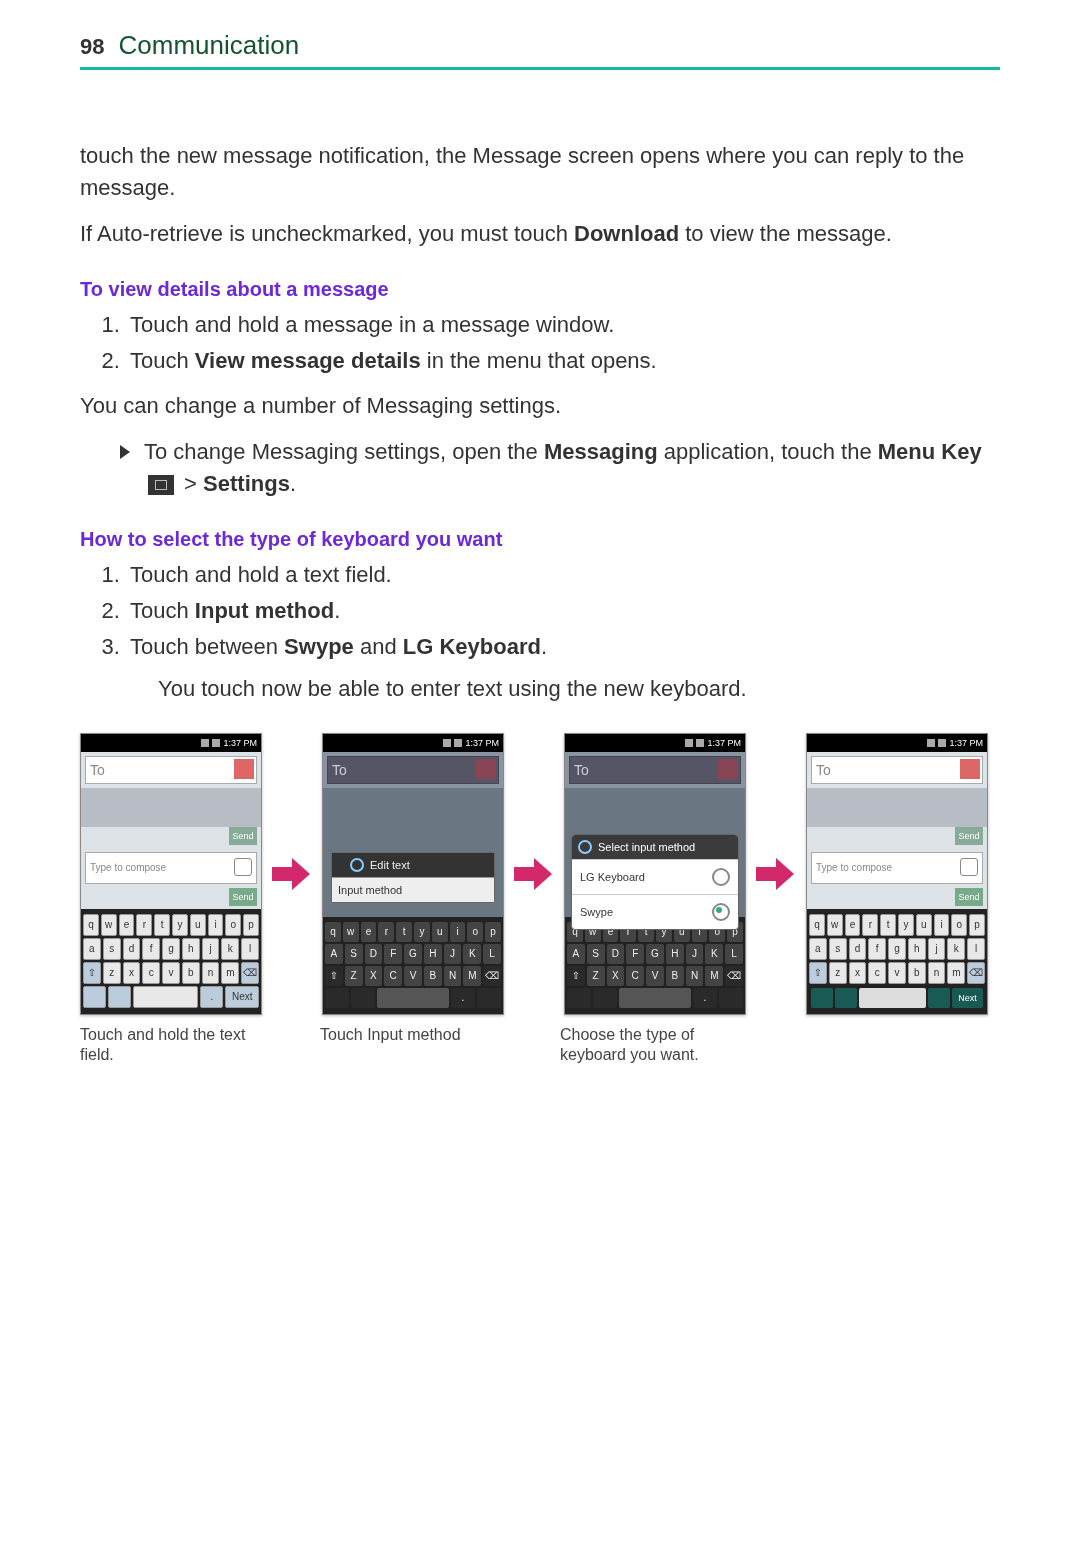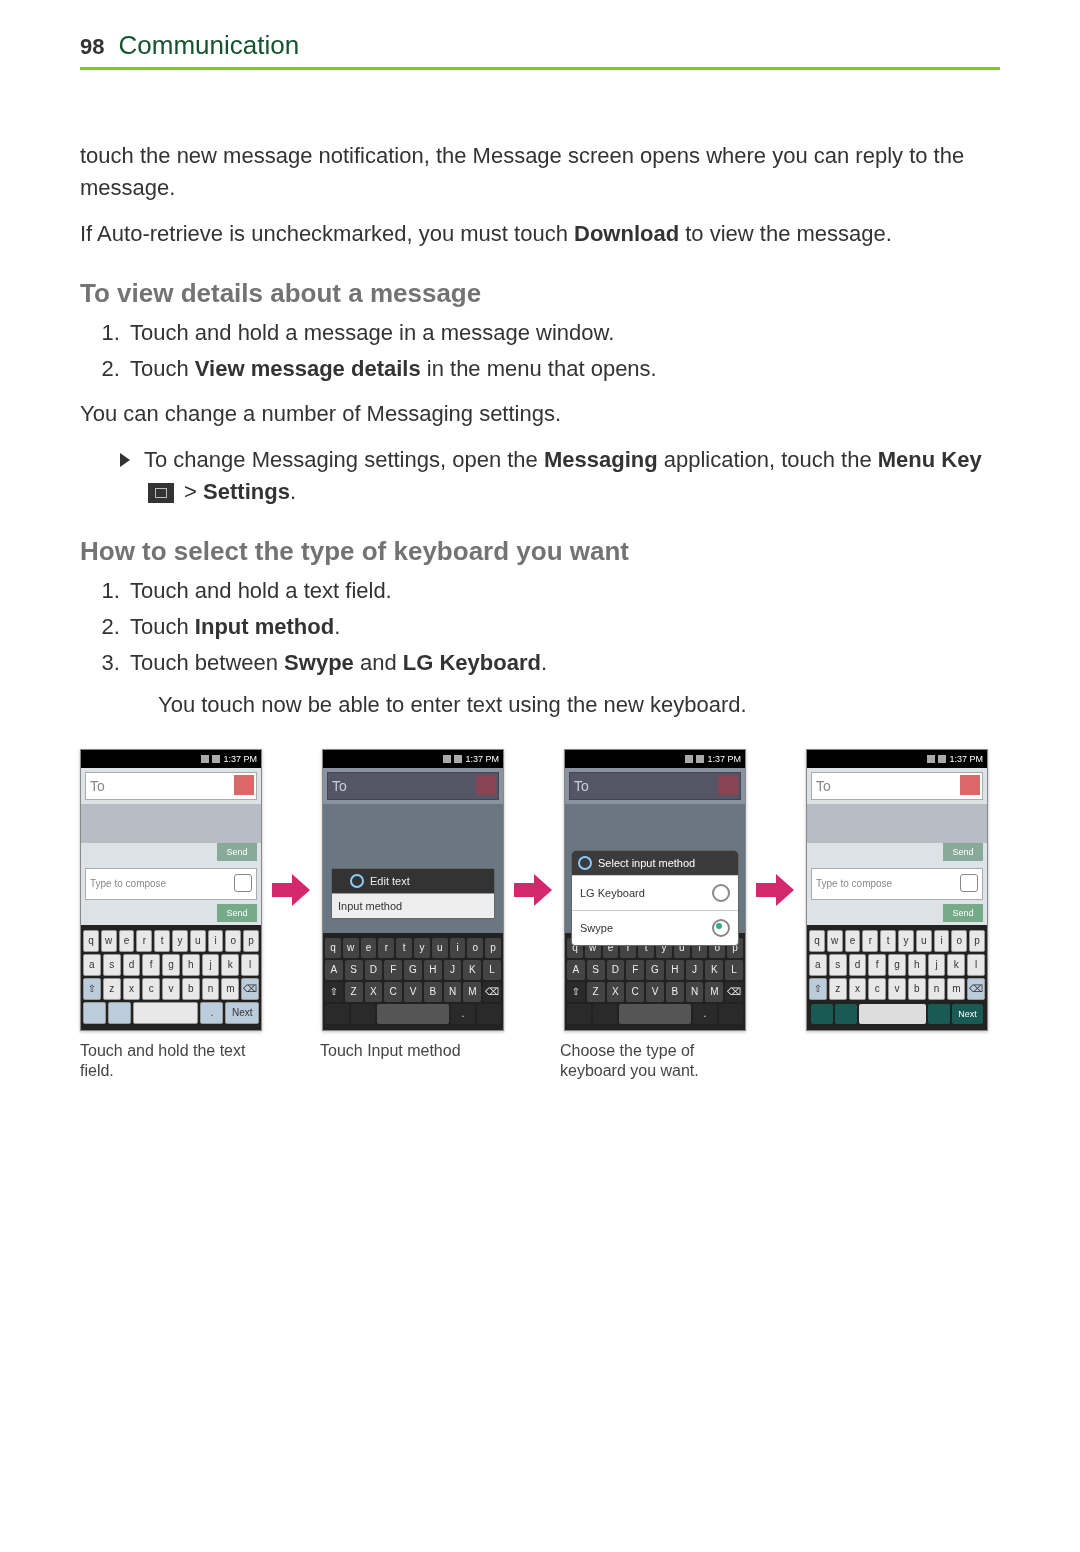--- a/index.html
+++ b/index.html
@@ -9,21 +9,21 @@
     font-family: Arial, Helvetica, sans-serif;
     color: #333;
     width: 1080px;
   }
   .page {
     padding: 30px 80px 60px 80px;
   }
   .header {
     display: flex;
     align-items: baseline;
-    border-bottom: 3px solid #84cc16;
+    border-bottom: 3px solid #14b8a6;
     padding-bottom: 6px;
     margin-bottom: 70px;
   }
   .page-num {
     font-size: 22px;
     font-weight: bold;
     color: #333;
     margin-right: 14px;
   }
   .chapter {
@@ -31,22 +31,22 @@
     color: #14532d;
   }
   p {
     font-size: 22px;
     line-height: 1.45;
     margin: 14px 0;
     color: #333;
   }
   .bold { font-weight: 600; }
   h3.red-sub {
-    color: #737373;
-    font-size: 26px;
+    color: #6d28d9;
+    font-size: 20px;
     font-weight: 600;
     margin: 28px 0 8px 0;
   }
   h2.red-main {
     color: #c9234a;
     font-size: 28px;
     font-weight: 700;
     margin: 40px 0 10px 0;
   }
   ol {
@@ -142,21 +142,21 @@
     position:absolute; right:2px; top:2px;
     width:20px;height:20px;background:#d66;
   }
   .msg-area { flex:1; background:#b7bcc5; }
   .compose {
     height:30px; margin:4px; background:#fff; border:1px solid #aaa;
     font-size:10px; color:#888; display:flex;align-items:center;padding-left:4px;
     position:relative;
   }
   .compose .att{position:absolute;right:4px;top:5px;width:16px;height:16px;border:1px solid #888;border-radius:3px;}
-  .send-btn{height:18px;width:40px;background:#8a9;margin-left:auto;margin-right:4px;margin-bottom:3px;font-size:9px;color:#fff;text-align:center;line-height:18px;}
+  .send-btn{height:18px;width:28px;background:#8a9;margin-left:auto;margin-right:4px;margin-bottom:3px;font-size:9px;color:#fff;text-align:center;line-height:18px;}
   .kbd {
     background:#222;
     padding:3px 2px 4px 2px;
   }
   .krow{display:flex;gap:2px;justify-content:center;margin:2px 0;}
   .key{flex:1;min-width:0;height:20px;background:#444;color:#eee;font-size:10px;text-align:center;line-height:20px;border-radius:2px;}
   .key.dark{background:#2a2a2a;}
   .key.sp{background:#555;}
   .light-kbd .key{background:#e8e8e8;color:#333;border:1px solid #999;}
   .light-kbd .key.sp{background:#bcd; }

